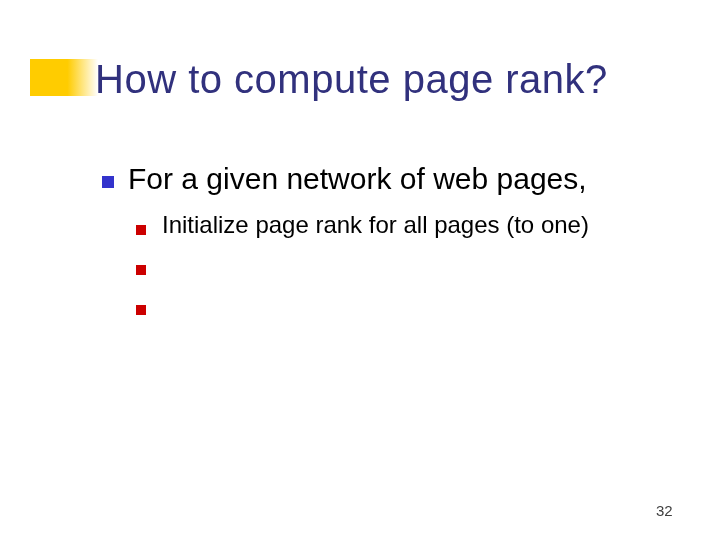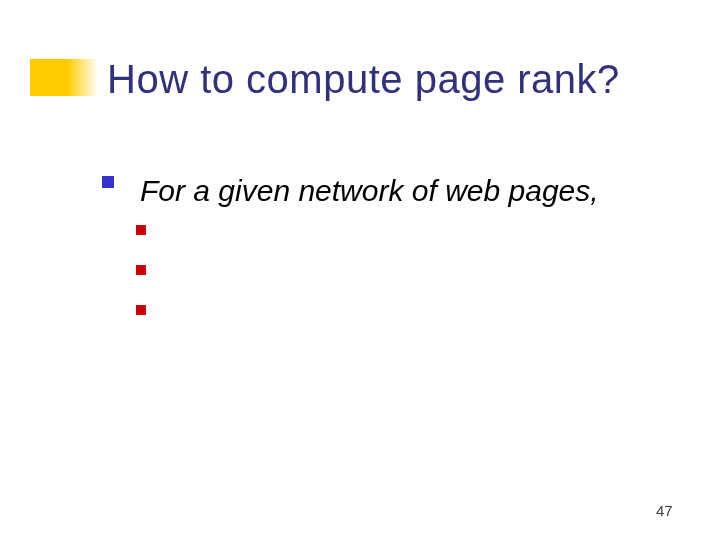--- a/index.html
+++ b/index.html
@@ -30,21 +30,20 @@
     position: absolute;
     left: 95px;
     top: 57px;
     margin: 0;
     font-size: 40px;
     font-weight: 400;
     line-height: 1.1;
     letter-spacing: 0.5px;
     color: var(--title-text, #31317d);
     white-space: nowrap;
-    padding-left: 12px;
   }
   .bullet-marker {
     position: absolute;
   }
   .bullet-marker.level1 {
     left: 102px;
     top: 176px;
     width: 12px;
     height: 12px;
     background: var(--bullet-blue, #3333cc);
@@ -54,25 +53,24 @@
     width: 10px;
     height: 10px;
     background: var(--bullet-red, #cc0000);
   }
   .bullet-marker.sub-0 { top: 225px; }
   .bullet-marker.sub-1 { top: 265px; }
   .bullet-marker.sub-2 { top: 305px; }
 
   .bullet-text {
     position: absolute;
-    margin: 12px;
+    margin: 0;
     color: var(--body-text, #000000);
     line-height: 1;
     white-space: nowrap;
-    font-style: italic;
   }
   .bullet-text.level1 {
     left: 128px;
     top: 164px;
     font-size: 30px;
   }
   .bullet-text.level2 {
     left: 162px;
     font-size: 24px;
   }
@@ -94,20 +92,21 @@
 <div class="slide" style="--bg: #ffffff; --title-text: #31317d; --body-text: #000000; --accent-yellow: #ffcc00; --bullet-blue: #3333cc; --bullet-red: #cc0000; --page-number: #3f3f3f;">
 
   <div class="accent-square"></div>
 
   <h1 class="slide-title">How to compute page rank?</h1>
 
   <div class="bullet-marker level1"></div>
   <p class="bullet-text level1">For a given network of web pages,</p>
 
   <div class="bullet-marker level2 sub-0"></div>
+  <p class="bullet-text level2 sub-0">Initialize page rank for all pages (to one)</p>
 
   <div class="bullet-marker level2 sub-1"></div>
 
   <div class="bullet-marker level2 sub-2"></div>
 
-  <div class="page-number">47</div>
+  <div class="page-number">32</div>
 
 </div>
 
 </body></html>

